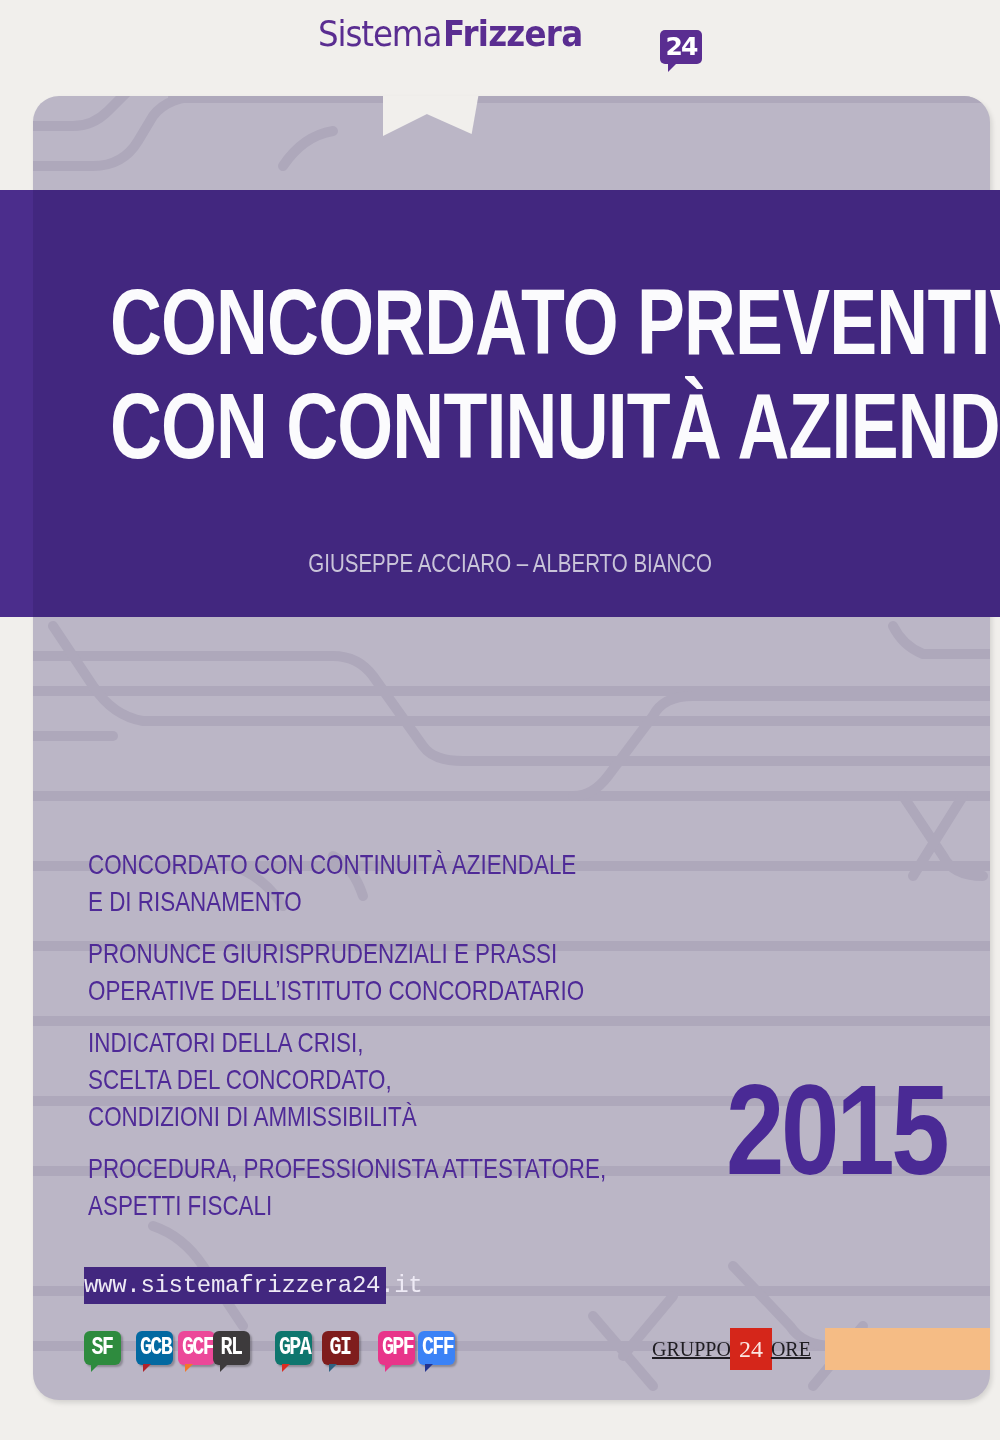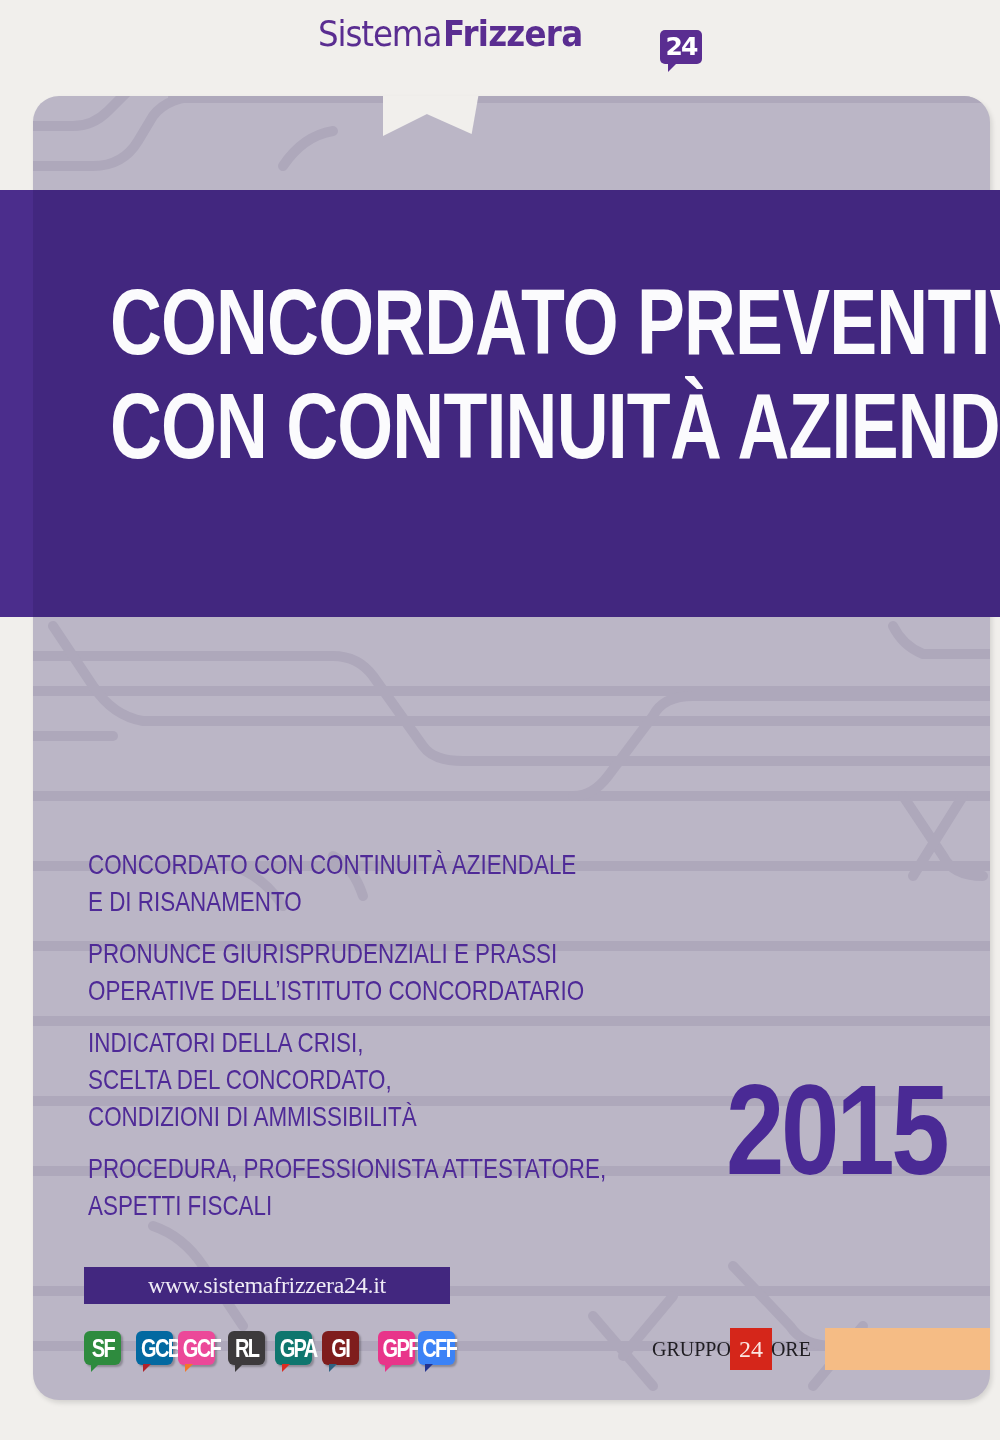--- a/index.html
+++ b/index.html
@@ -170,24 +170,24 @@
       letter-spacing: -4px;
       transform: scaleX(0.82);
       transform-origin: left center;
       white-space: nowrap;
     }
 
     
     .url-bar {
       position: absolute;
       left: 84px; top: 1267px;
-      width: 366px; height: 37px;
+      width: 302px; height: 37px;
       background: #42277f;
       color: #eeeaf5;
-      font-family: Liberation Serif, serif;
+      font-family: Liberation Mono, monospace;
       font-size: 24px;
       line-height: 37px;
       text-align: center;
       letter-spacing: -0.3px;
       white-space: nowrap;
       text-decoration: none;
       display: block;
     }
 
     
@@ -195,21 +195,21 @@
       position: absolute;
       left: 84px; top: 1331px;
       height: 44px;
     }
     .pico {
       position: absolute;
       top: 0;
       width: 37px; height: 34px;
       border-radius: 6px;
       color: #ffffff;
-      font-family: Liberation Sans, sans-serif;
+      font-family: Liberation Mono, monospace;
       font-weight: bold;
       font-size: 25px;
       line-height: 34px;
       text-align: center;
       letter-spacing: -2px;
       overflow: visible;
       box-shadow: 2px 2px 2px rgba(0,0,0,0.25);
       white-space: nowrap;
     }
     .pico-label {
@@ -229,21 +229,21 @@
     .publisher {
       position: absolute;
       left: 652px; top: 1328px;
       height: 42px;
       display: flex; align-items: center;
       font-family: "Liberation Serif", serif;
       font-size: 20px;
       color: #1f1d22;
       white-space: nowrap;
     }
-    .pub-text { display: inline-block; letter-spacing: 0px; }
+    .pub-text { display: inline-block; letter-spacing: 0px; text-decoration: underline; }
     .pub-box {
       display: inline-block;
       width: 42px; height: 42px;
       background: #d5261a;
       color: #fbe7e2;
       font-size: 24px;
       line-height: 42px;
       text-align: center;
       margin: 0 -1px;
     }
@@ -303,20 +303,23 @@
   <div class="notch"></div>
   <div class="notch2"></div>
 </div>
 
 <div class="band">
   <div class="band-left-strip"></div>
   <h1 class="title">
     <span class="title-line">CONCORDATO PREVENTIVO</span>
     <span class="title-line">CON CONTINUITÀ AZIENDALE</span>
   </h1>
+  <div class="authors">
+    <span>GIUSEPPE ACCIARO – ALBERTO BIANCO</span>
+  </div>
 </div>
 
 <div class="topics">
   <div class="topic">
     <span class="topic-line">CONCORDATO CON CONTINUITÀ AZIENDALE</span>
     <span class="topic-line">E DI RISANAMENTO</span>
   </div>
   <div class="topic">
     <span class="topic-line">PRONUNCE GIURISPRUDENZIALI E PRASSI</span>
     <span class="topic-line">OPERATIVE DELL’ISTITUTO CONCORDATARIO</span>
@@ -339,21 +342,21 @@
 <div class="icons">
   <div class="pico" style="left:0px;background:#2e8b3e;--c:#2e8b3e">
     <span class="pico-label">SF</span>
   </div>
   <div class="pico" style="left:52px;background:#0369a1;--c:#b0222a">
     <span class="pico-label">GCB</span>
   </div>
   <div class="pico" style="left:94px;background:#ec4899;--c:#f2782a">
     <span class="pico-label">GCF</span>
   </div>
-  <div class="pico" style="left:144px;background:#3d3a3c;--c:#3d3a3c">
+  <div class="pico" style="left:129px;background:#3d3a3c;--c:#3d3a3c">
     <span class="pico-label">RL</span>
   </div>
   <div class="pico" style="left:191px;background:#0f766e;--c:#dc2c22">
     <span class="pico-label">GPA</span>
   </div>
   <div class="pico" style="left:238px;background:#7f1d1d;--c:#2f6383">
     <span class="pico-label">GI</span>
   </div>
   <div class="pico" style="left:294px;background:#e8358a;--c:#e8358a">
     <span class="pico-label">GPF</span>

